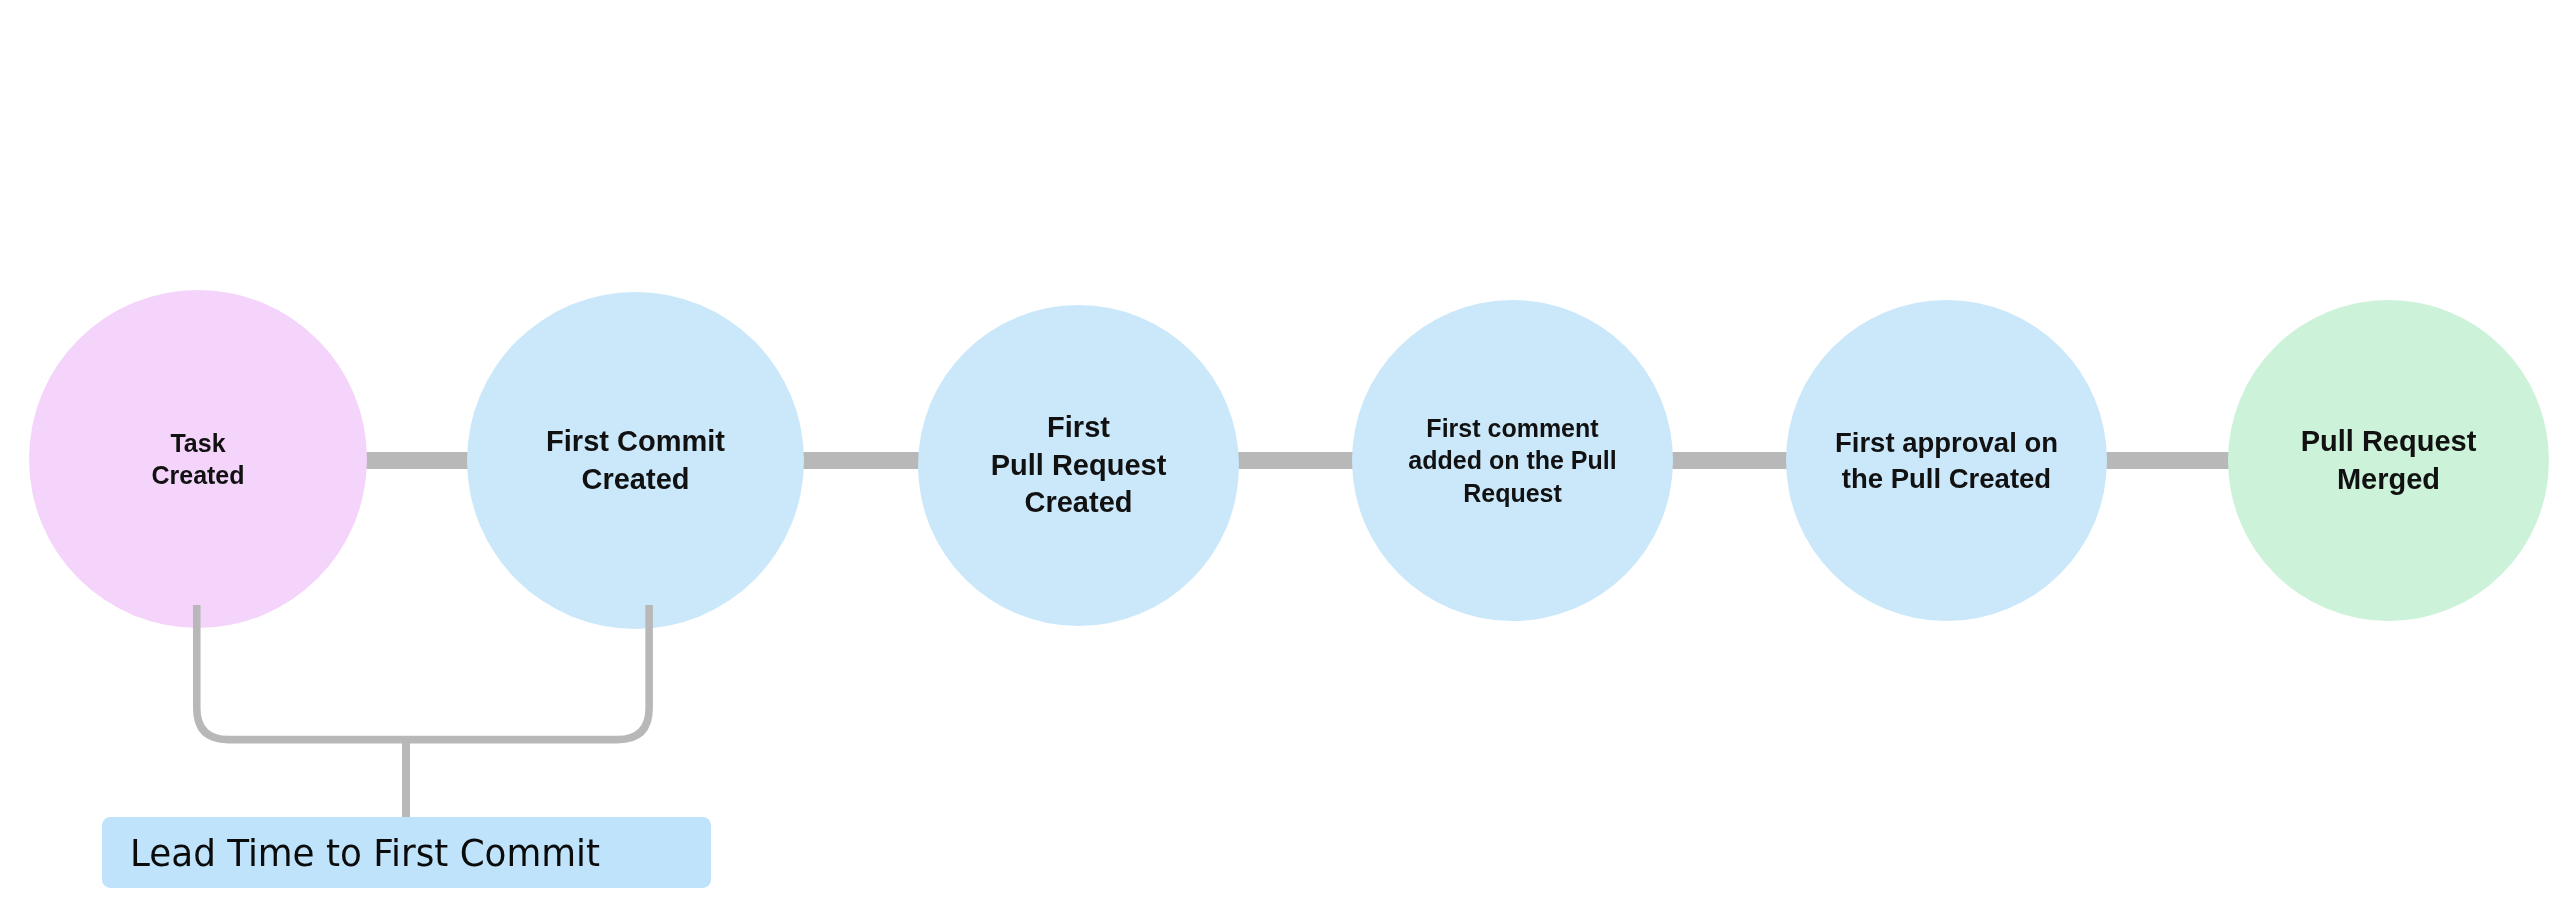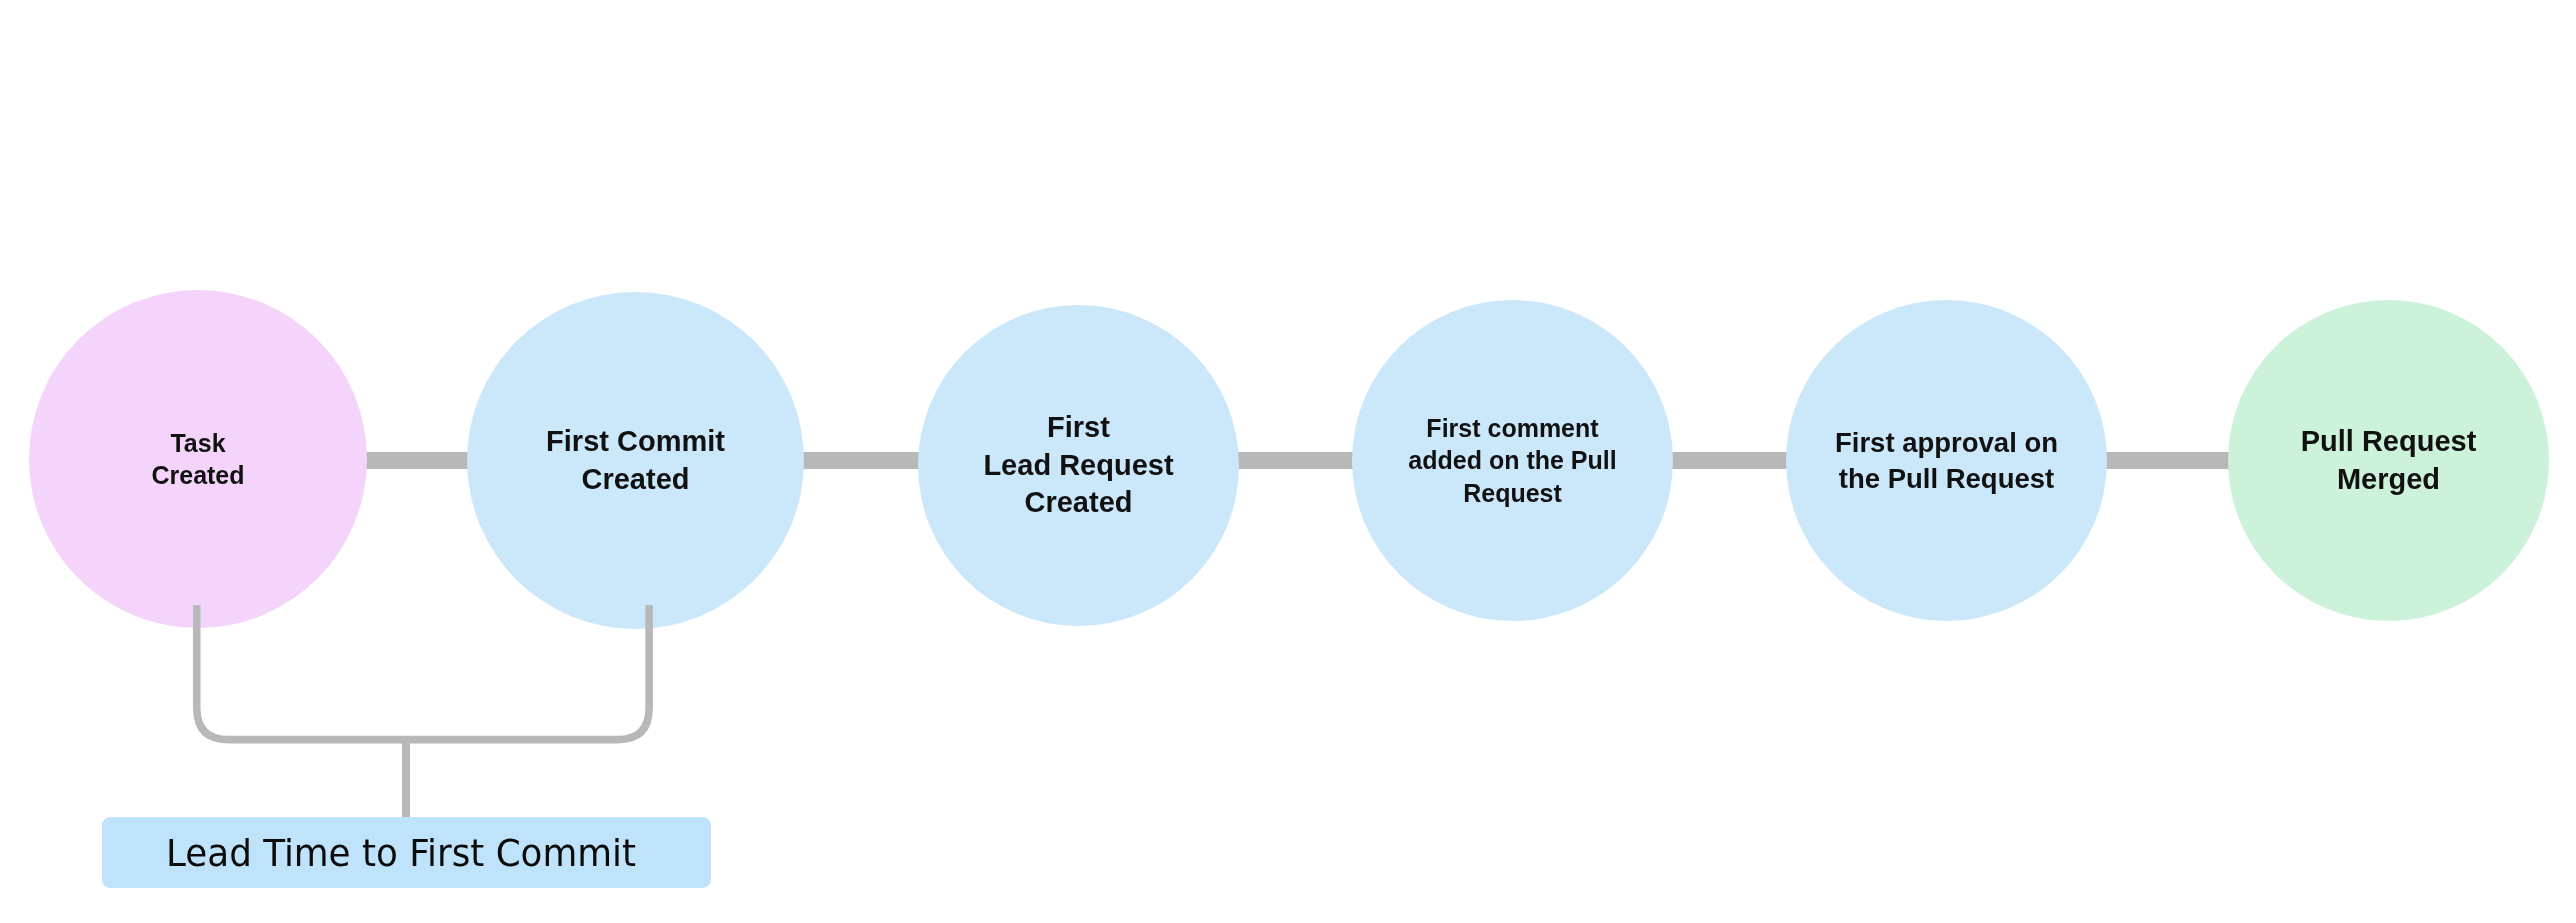--- a/index.html
+++ b/index.html
@@ -94,23 +94,23 @@
   .lead-label {
     position: absolute;
     left: 102px;
     top: 817px;
     width: 609px;
     height: 71px;
     background: #bfe3fa;
     border-radius: 8.2px;
     display: flex;
     align-items: center;
-    justify-content: center;
+    justify-content: flex-start;
     box-sizing: border-box;
-    padding-left: 18px;
+    padding-left: 28px;
   }
   .lead-label .lead-text {
     font-family: "DejaVu Sans", sans-serif;
     font-size: 38px;
     font-weight: 400;
     color: #0b0b0b;
     white-space: nowrap;
     line-height: 1;
     transform: scaleX(0.94);
     transform-origin: left center;
@@ -134,31 +134,31 @@
       <div class="node" style="left: 29px; top: 290px; width: 338px; height: 338px; background: rgb(245, 212, 251);">
         <span class="node-label" style="font-size: 25px;">Task
 Created</span>
       </div>
       <div class="node" style="left: 467px; top: 292px; width: 337px; height: 337px; background: rgb(203, 232, 251);">
         <span class="node-label" style="font-size: 29px;">First Commit
 Created</span>
       </div>
       <div class="node" style="left: 918px; top: 305px; width: 321px; height: 321px; background: rgb(203, 232, 251);">
         <span class="node-label" style="font-size: 29px;">First
-Lead Request
+Pull Request
 Created</span>
       </div>
       <div class="node" style="left: 1352px; top: 300px; width: 321px; height: 321px; background: rgb(203, 232, 251);">
         <span class="node-label" style="font-size: 25px;">First comment
 added on the Pull
 Request</span>
       </div>
       <div class="node" style="left: 1786px; top: 300px; width: 321px; height: 321px; background: rgb(203, 232, 251);">
         <span class="node-label" style="font-size: 27.5px;">First approval on
-the Pull Request</span>
+the Pull Created</span>
       </div>
       <div class="node" style="left: 2228px; top: 300px; width: 321px; height: 321px; background: rgb(205, 242, 218);">
         <span class="node-label" style="font-size: 29px;">Pull Request
 Merged</span>
       </div>
     </div>
 
   <div class="bracket">
     <svg viewBox="0 0 720 230" preserveAspectRatio="none" aria-hidden="true">
       <path d="M 36 0 L 36 150 Q 36 196 82 196 L 648 196 Q 694 196 694 150 L 694 0" fill="none" stroke="#b8b8b8" stroke-width="11" stroke-linecap="butt" stroke-linejoin="round"></path>

